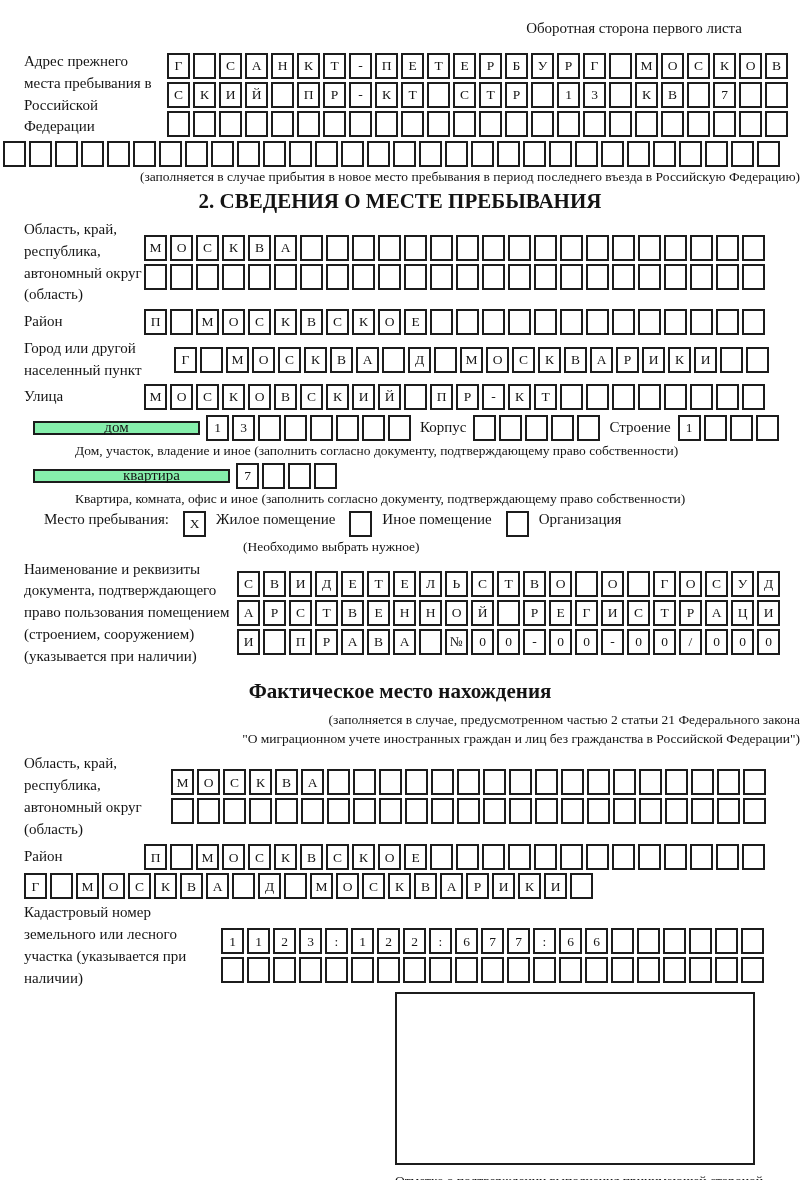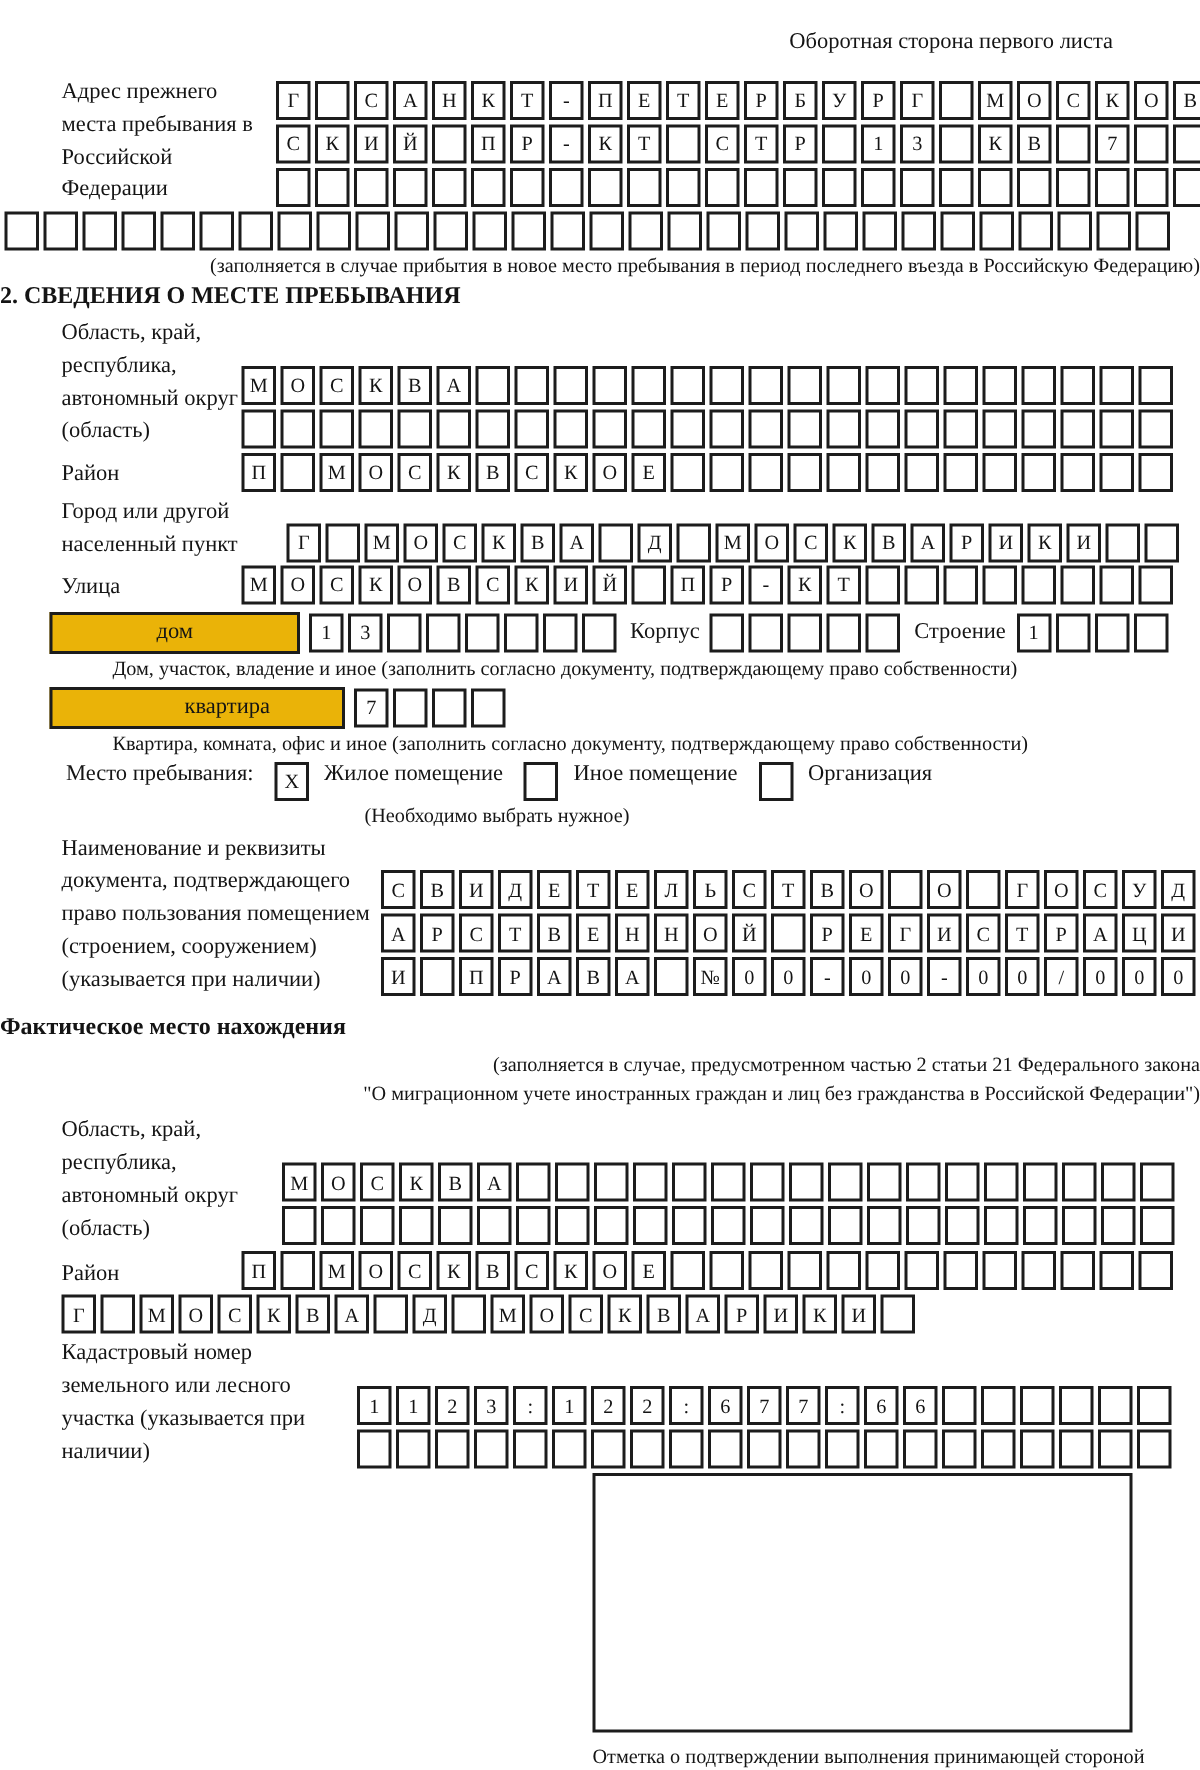--- a/index.html
+++ b/index.html
@@ -2,47 +2,47 @@
 <html><head>
 <meta charset="utf-8">
 <style>
   html,body{margin:0;padding:0;}
   body{
     width:800px;height:1180px;overflow:hidden;
     background:#ffffff;color:#141414;
     font-family:"Liberation Serif","DejaVu Serif",serif;
   }
   .header-note{text-align:right;padding:20px 58px 0 0;font-size:15px;}
-  .field{display:flex;align-items:flex-end;padding-left:41px;}
+  .field{display:flex;align-items:center;padding-left:24px;}
   .flabel{flex-shrink:0;font-size:15px;line-height:1.45;}
   .lw-143{width:143px;}
   .lw-120{width:120px;}
   .lw-150{width:150px;}
   .lw-213{width:213px;}
   .lw-147{width:147px;}
   .lw-197{width:197px;}
   .cells-col{display:flex;flex-direction:column;gap:3px;}
   .cells-row{display:flex;}
   .cell{
     box-sizing:border-box;flex:0 0 23px;width:23px;height:26px;
     border:2px solid #1c1c1c;margin-right:3px;background:#fff;
     display:inline-flex;align-items:center;justify-content:center;
     font-size:13.5px;line-height:1;
   }
   .fullrow{padding-left:3px;margin-top:3px;}
   .caption{font-size:13.5px;}
   .caption-center{text-align:right;}
   .caption-left{padding-left:35px;margin-left:40px;}
-  .sec-title{text-align:left;font-weight:bold;font-size:16px;}
+  .sec-title{text-align:center;font-weight:bold;font-size:21px;}
   .mt2{margin-top:2px;}.mt3{margin-top:3px;}.mt4{margin-top:4px;}
   .mt5{margin-top:5px;}.mt6{margin-top:6px;}.mt8{margin-top:8px;}.mt12{margin-top:12px;}.mt14{margin-top:14px;}
   .wide-box{
-    box-sizing:border-box;border:2px solid #1c1c1c;height:28px;
+    box-sizing:border-box;border:2px solid #1c1c1c;height:14px;
     display:inline-flex;align-items:center;justify-content:center;
-    font-size:15px;flex-shrink:0;background:#eab308;
+    font-size:15px;flex-shrink:0;background:#86efac;
   }
   .w-167{width:167px;}
   .w-197{width:197px;padding-left:40px;}
   .house-row{display:flex;align-items:center;padding-left:33px;}
   .inline-label{font-size:15px;margin:0 7px 0 6px;white-space:nowrap;}
   .gap6{width:6px;flex-shrink:0;}
   .stay-row{display:flex;padding-left:44px;font-size:15px;}
   .stay-row .cell{margin:0 10px 0 14px;}
   .hint{font-size:13.5px;padding-left:243px;}
   .offset-cells{margin-top:20px;}

